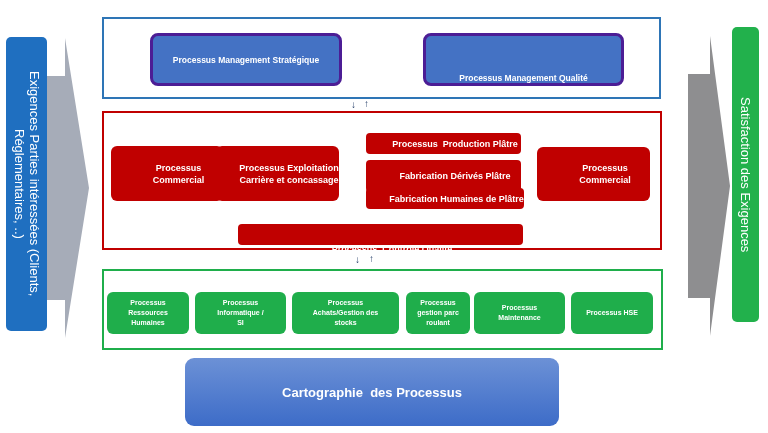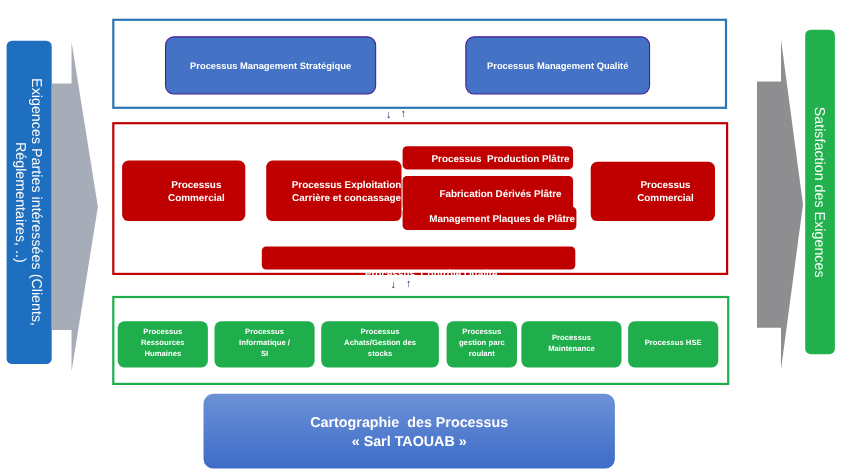--- a/index.html
+++ b/index.html
@@ -4,21 +4,21 @@
 <style>
   html, body { margin:0; padding:0; }
   body { width:768px; height:433px; position:relative; background:#ffffff; overflow:hidden;
          font-family:"Liberation Sans", sans-serif; }
   .abs { position:absolute; box-sizing:border-box; }
   .vbar { display:flex; align-items:center; justify-content:center; color:#fff; border-radius:5px; }
   .vtext { writing-mode:vertical-rl; text-align:center; font-size:13px; line-height:15px; white-space:nowrap; }
   .frame { border:2px solid; background:#fff; }
   .box { display:flex; align-items:center; justify-content:center; text-align:center; color:#fff;
          font-weight:bold; border-radius:8px; }
-  .blue { background:#4472c4; border:1px solid #4c1d95; font-size:8.5px; }
+  .blue { background:#4472c4; border:3px solid #4c1d95; font-size:8.5px; }
   .red  { background:#c00000; font-size:9px; line-height:12px; border-radius:6px;padding-left:23px; }
   .green{ background:#1fae4b; font-size:7px; line-height:10px; border-radius:6px; }
   .arrow { font-size:10px; color:#1f3864; line-height:10px; }
 </style>
 </head>
 <body>
 
 <div class="abs vbar" style="left:6px;top:37px;width:41px;height:294px;background:#1f6fc0;">
   <span class="vtext" style="white-space:normal;height:280px;">Exigences Parties intéressées (Clients, Réglementaires, ..)</span>
 </div>
@@ -32,42 +32,42 @@
 </svg>
 
 <div class="abs vbar" style="left:732px;top:27px;width:27px;height:295px;background:#22b14c;">
   <span class="vtext">Satisfaction des Exigences</span>
 </div>
 
 <div class="abs frame" style="left:102px;top:17px;width:559px;height:82px;border-color:#2e75b6;"></div>
 <div class="abs box blue" style="left:150px;top:33px;width:192px;height:53px;">
   <span>Processus Management Stratégique</span>
 </div>
-<div class="abs box blue" style="left:423px;top:33px;width:168px;height:53px;">
+<div class="abs box blue" style="left:423px;top:33px;width:201px;height:53px;align-items:flex-end;">
   <span>Processus Management Qualité</span>
 </div>
 
 <span class="abs arrow" style="left:351px;top:100px;">↓</span>
 <span class="abs arrow" style="left:364px;top:99px;">↑</span>
 
 <div class="abs frame" style="left:102px;top:111px;width:560px;height:139px;border-color:#c00000;"></div>
 <div class="abs box red" style="left:111px;top:146px;width:112px;height:55px;">
   <span style="width:70px;">Processus Commercial</span>
 </div>
-<div class="abs box red" style="left:242px;top:146px;width:123px;height:55px;">
+<div class="abs box red" style="left:216px;top:146px;width:123px;height:55px;">
   <span>Processus Exploitation Carrière et concassage</span>
 </div>
 <div class="abs box red" style="left:366px;top:133px;width:155px;height:21px;border-radius:4px;">
   <span style="white-space:pre;">Processus  Production Plâtre</span>
 </div>
 <div class="abs box red" style="left:366px;top:160px;width:155px;height:32px;border-radius:4px;">
   <span>Fabrication Dérivés Plâtre</span>
 </div>
 <div class="abs box red" style="left:366px;top:188px;width:158px;height:21px;border-radius:4px;">
-  <span>Management Plaques de Plâtre</span>
+  <span>Fabrication Humaines de Plâtre</span>
 </div>
 <div class="abs box red" style="left:537px;top:147px;width:113px;height:54px;">
   <span style="width:70px;">Processus Commercial</span>
 </div>
 <div class="abs box red" style="left:238px;top:224px;width:285px;height:21px;border-radius:4px;">
   <span style="white-space:pre;margin-top:28px;">Processus  Contrôle Qualité</span>
 </div>
 
 <span class="abs arrow" style="left:355px;top:255px;">↓</span>
 <span class="abs arrow" style="left:369px;top:254px;">↑</span>
@@ -89,14 +89,13 @@
   <span style="width:55px;">Processus Maintenance</span>
 </div>
 <div class="abs box green" style="left:571px;top:292px;width:82px;height:42px;">
   <span>Processus HSE</span>
 </div>
 
 <div class="abs" style="left:185px;top:358px;width:374px;height:68px;border-radius:9px;
             background:linear-gradient(#6c91d6,#3d6cc8);color:#fff;display:flex;flex-direction:column;
             align-items:center;justify-content:center;font-weight:bold;font-size:13px;line-height:17px;text-align:center;">
   <span style="white-space:pre;">Cartographie  des Processus</span>
-  <span>« Sarl TAOUAB »</span>
 </div>
 
 </body></html>

